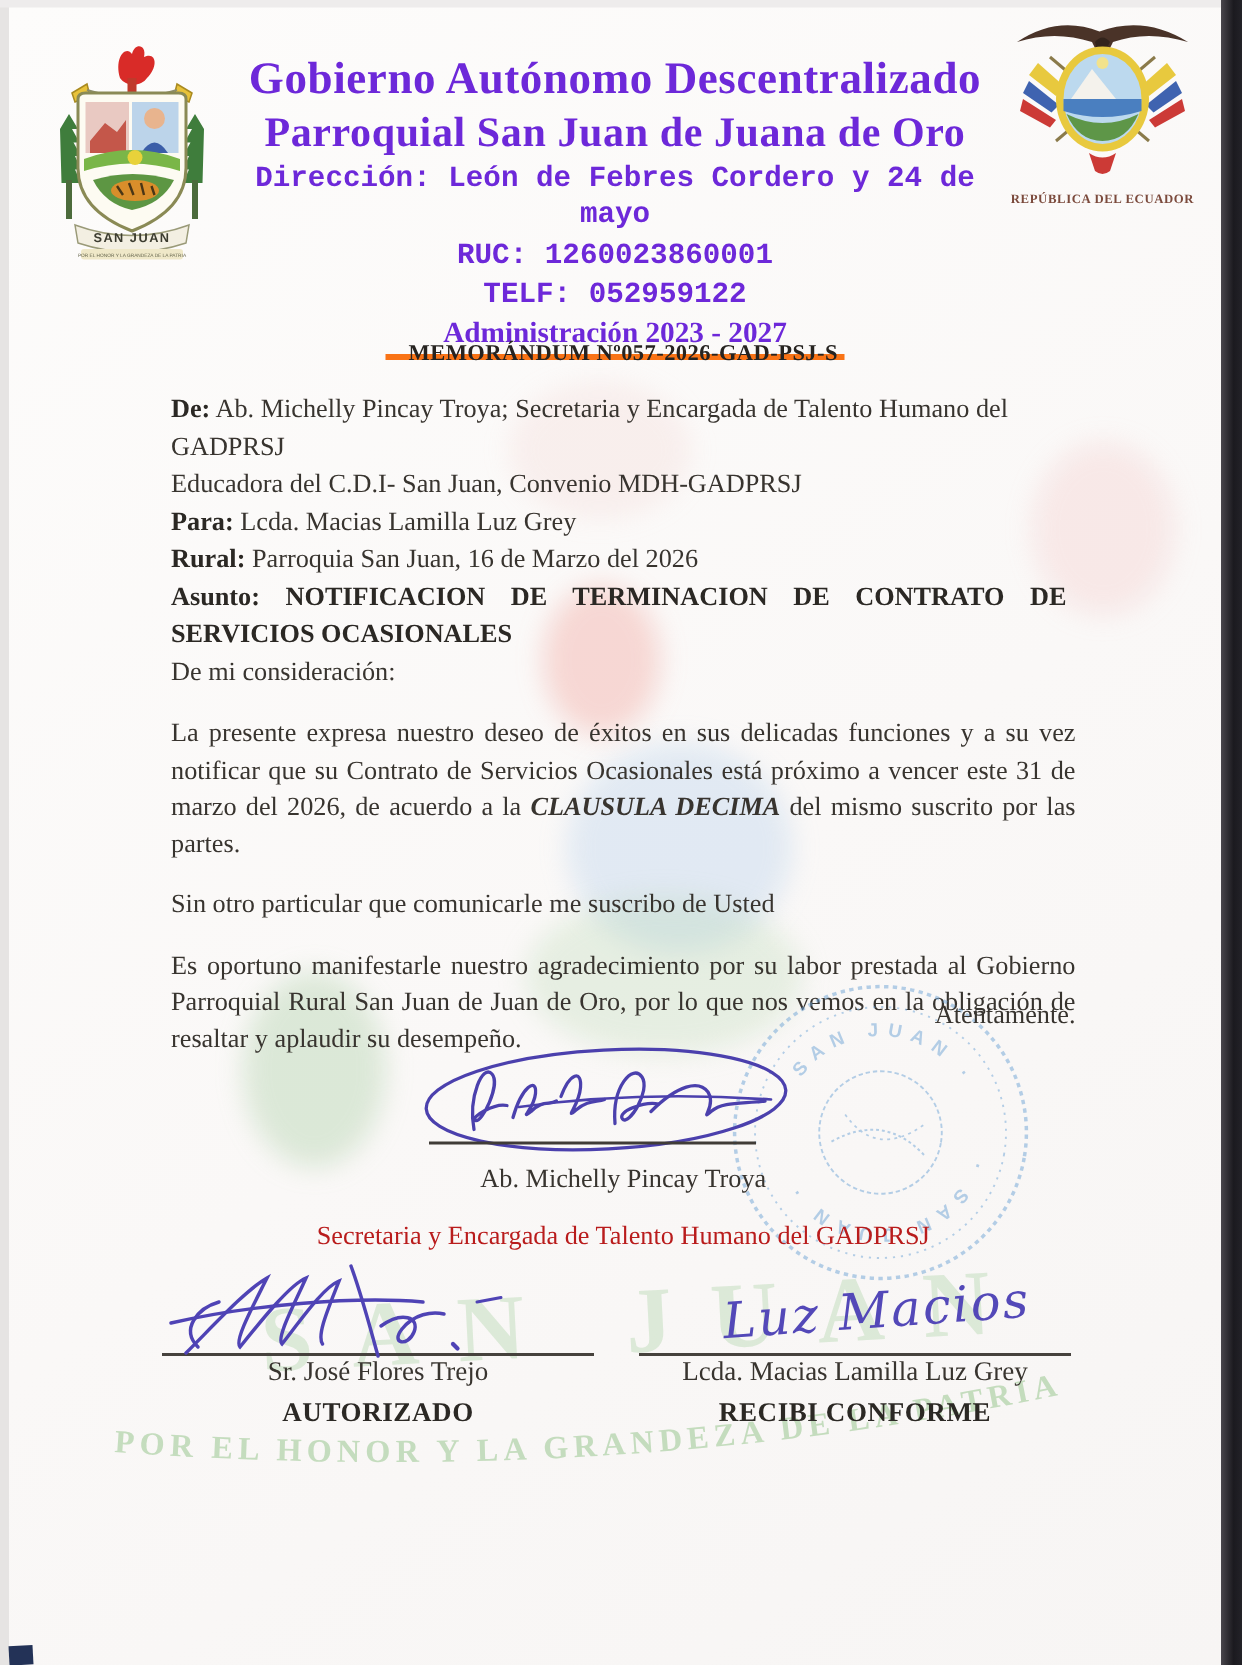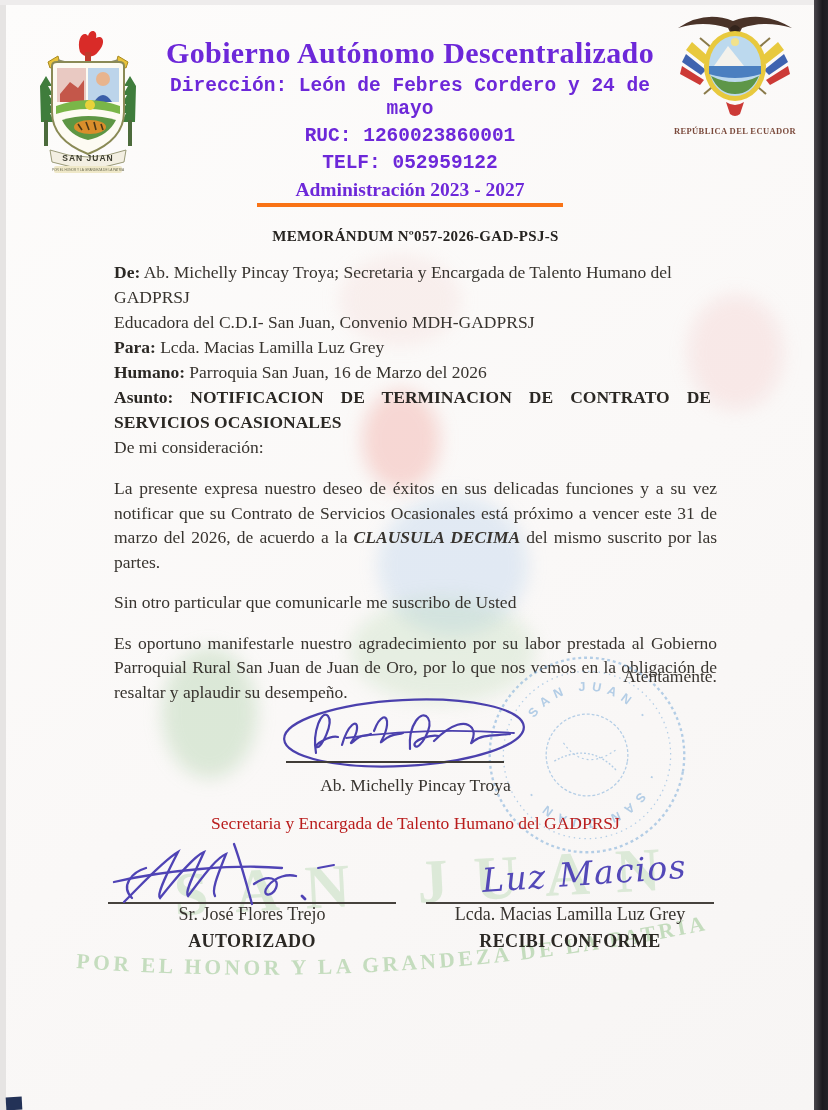--- a/index.html
+++ b/index.html
@@ -149,35 +149,36 @@
         <path d="M39 58 h52 v8 q-26 8 -52 0 Z" fill="#4a7fc0"></path>
         <path d="M41 68 q24 12 48 0 q-8 18 -24 18 q-16 0 -24 -18 Z" fill="#5e9648"></path>
 
         <path d="M56 94 q9 6 18 0 l-4 12 q-5 4 -10 0 Z" fill="#cc3a36"></path>
       </svg>
       <div class="caption">REPÚBLICA DEL ECUADOR</div>
     </div>
 
     <div class="header-block">
       <div class="org1">Gobierno Autónomo Descentralizado</div>
+      <div class="org2">Parroquial San Juan de Juana de Oro</div>
       <div class="hsub">Dirección: León de Febres Cordero y 24 de mayo</div>
       <div class="hsub">RUC: 1260023860001</div>
       <div class="hsub">TELF: 052959122</div>
       <div class="admin-wrap">
         <span class="admin">Administración 2023 - 2027</span>
       </div>
     </div>
 
     <div class="memo">
       <div class="memo-title">MEMORÁNDUM Nº057-2026-GAD-PSJ-S</div>
       <div class="meta">
         <p><span class="lbl">De:</span><span> Ab. Michelly Pincay Troya; Secretaria y Encargada de Talento Humano del GADPRSJ</span></p>
         <p>Educadora del C.D.I- San Juan, Convenio MDH-GADPRSJ</p>
         <p><span class="lbl">Para:</span><span> Lcda. Macias Lamilla Luz Grey</span></p>
-        <p><span class="lbl">Humano:</span><span> Parroquia San Juan, 16 de Marzo del 2026</span></p>
+        <p><span class="lbl">Rural:</span><span> Parroquia San Juan, 16 de Marzo del 2026</span></p>
         <p class="subject"><span class="lbl">Asunto:</span><span> NOTIFICACION DE TERMINACION DE CONTRATO DE SERVICIOS OCASIONALES</span></p>
         <p>De mi consideración:</p>
       </div>
       <p class="para"><span>La presente expresa nuestro deseo de éxitos en sus delicadas funciones y a su vez notificar que su Contrato de Servicios Ocasionales está próximo a vencer este 31 de marzo del 2026, de acuerdo a la </span><span class="bi">CLAUSULA DECIMA</span><span> del mismo suscrito por las partes.</span></p>
       <p class="para">Sin otro particular que comunicarle me suscribo de Usted</p>
       <p class="para">Es oportuno manifestarle nuestro agradecimiento por su labor prestada al Gobierno Parroquial Rural San Juan de Juan de Oro, por lo que nos vemos en la obligación de resaltar y aplaudir su desempeño.</p>
     </div>
 
     <svg class="stamp" viewBox="0 0 220 220">
       <g transform="rotate(10 110 110)" stroke="#6fa4d6" fill="none">

